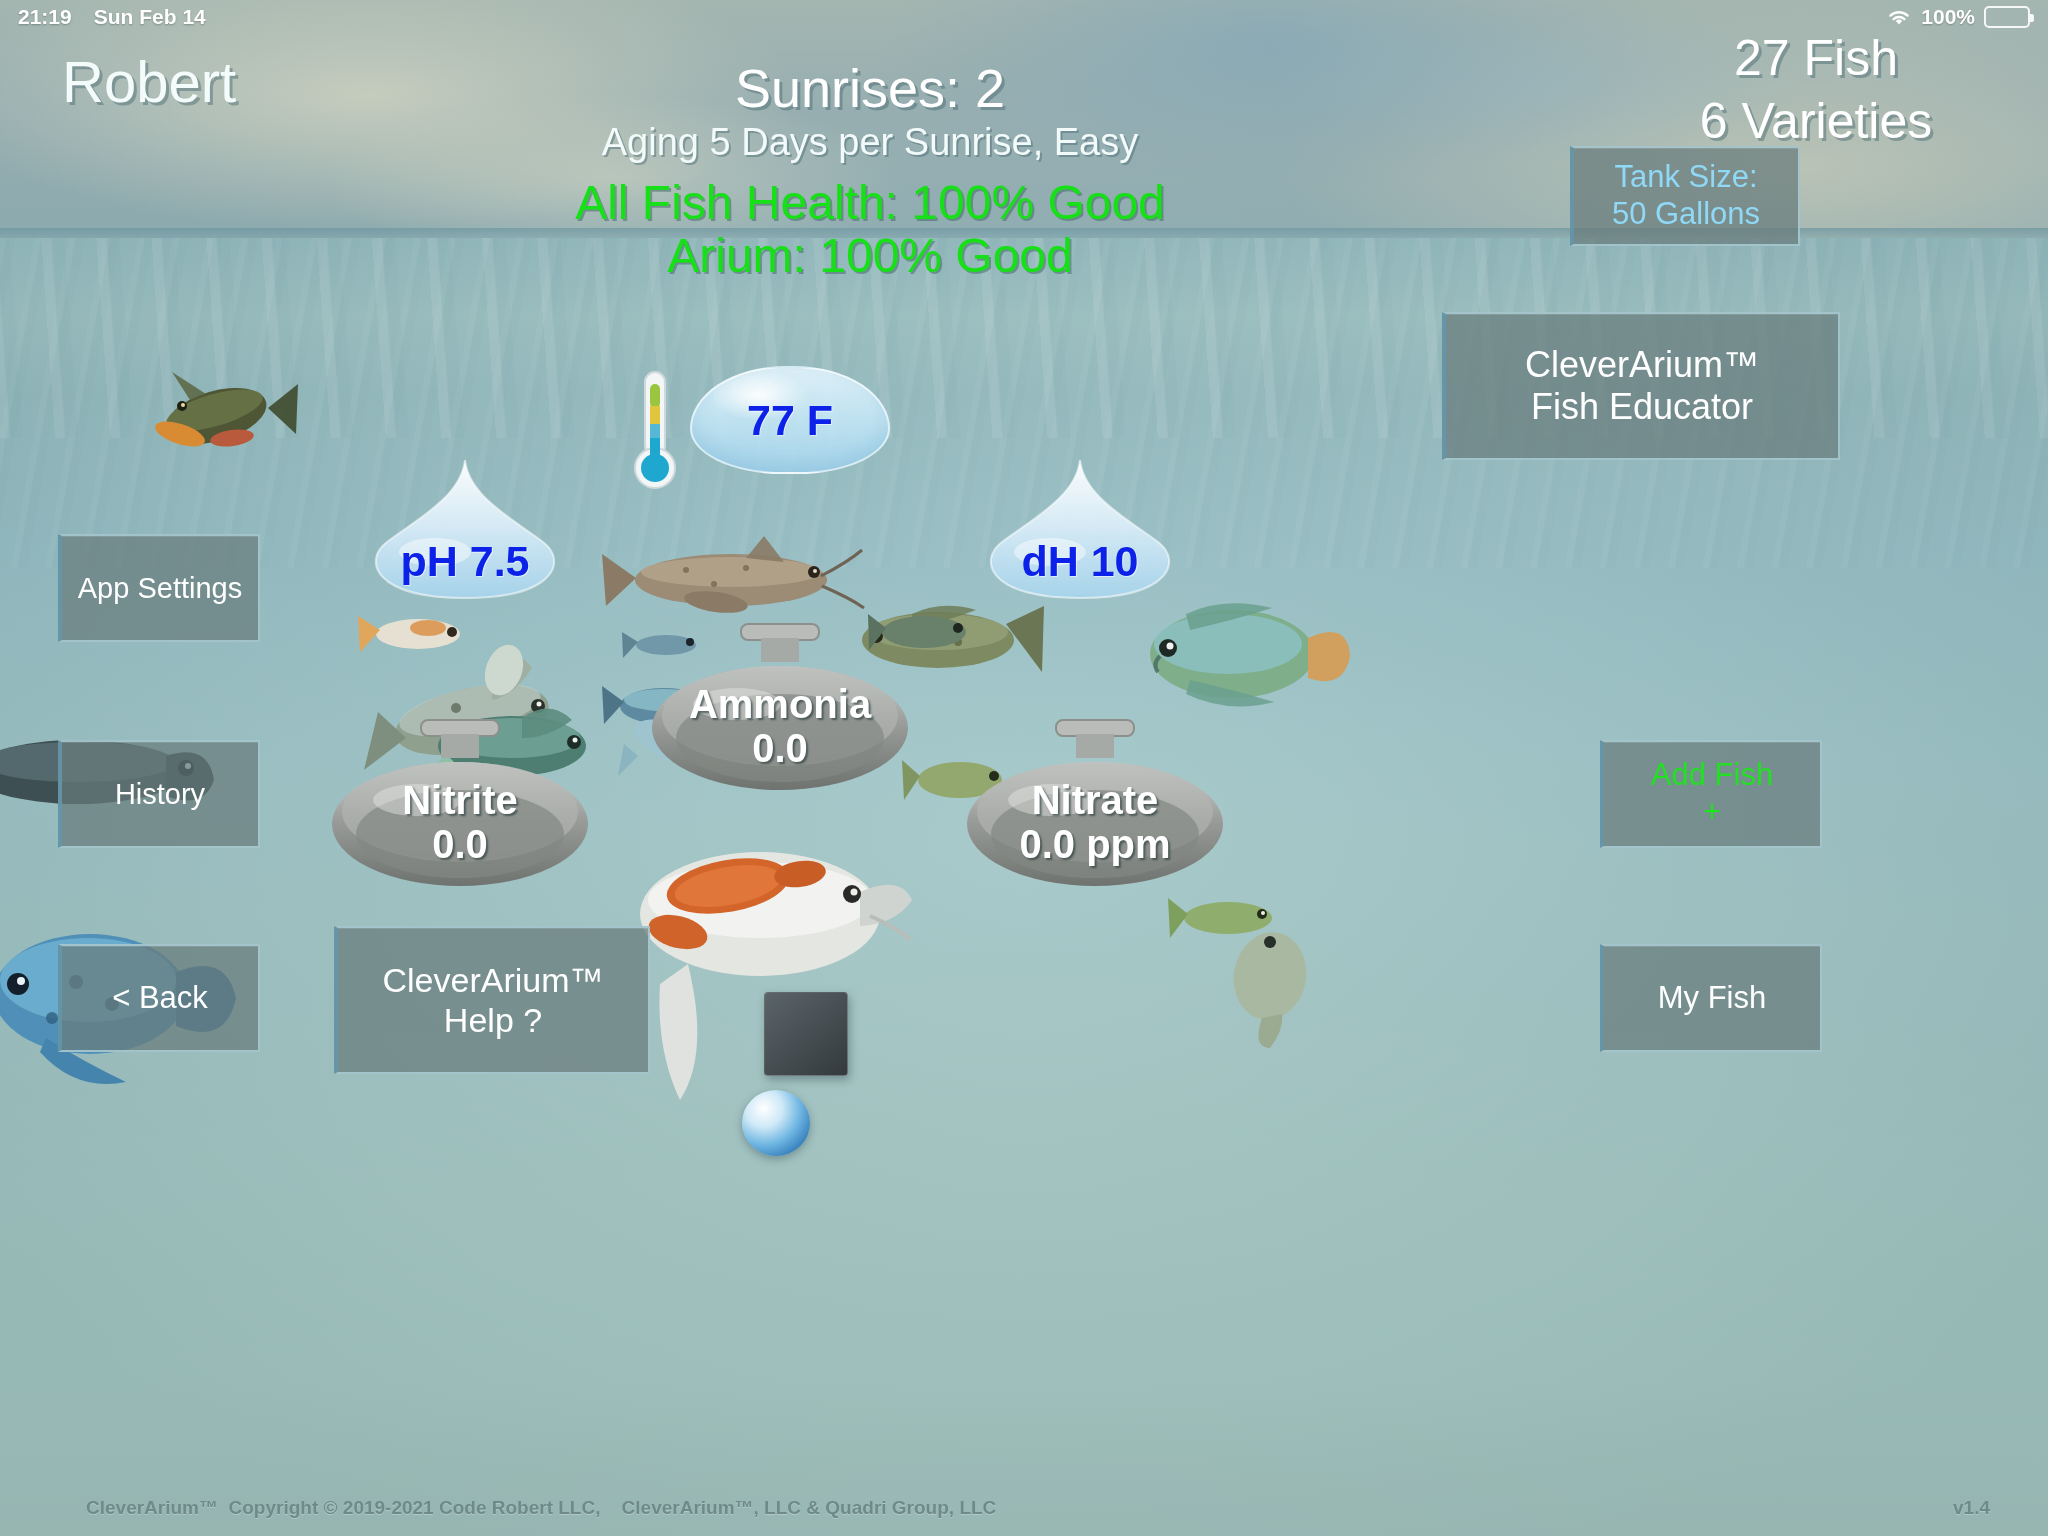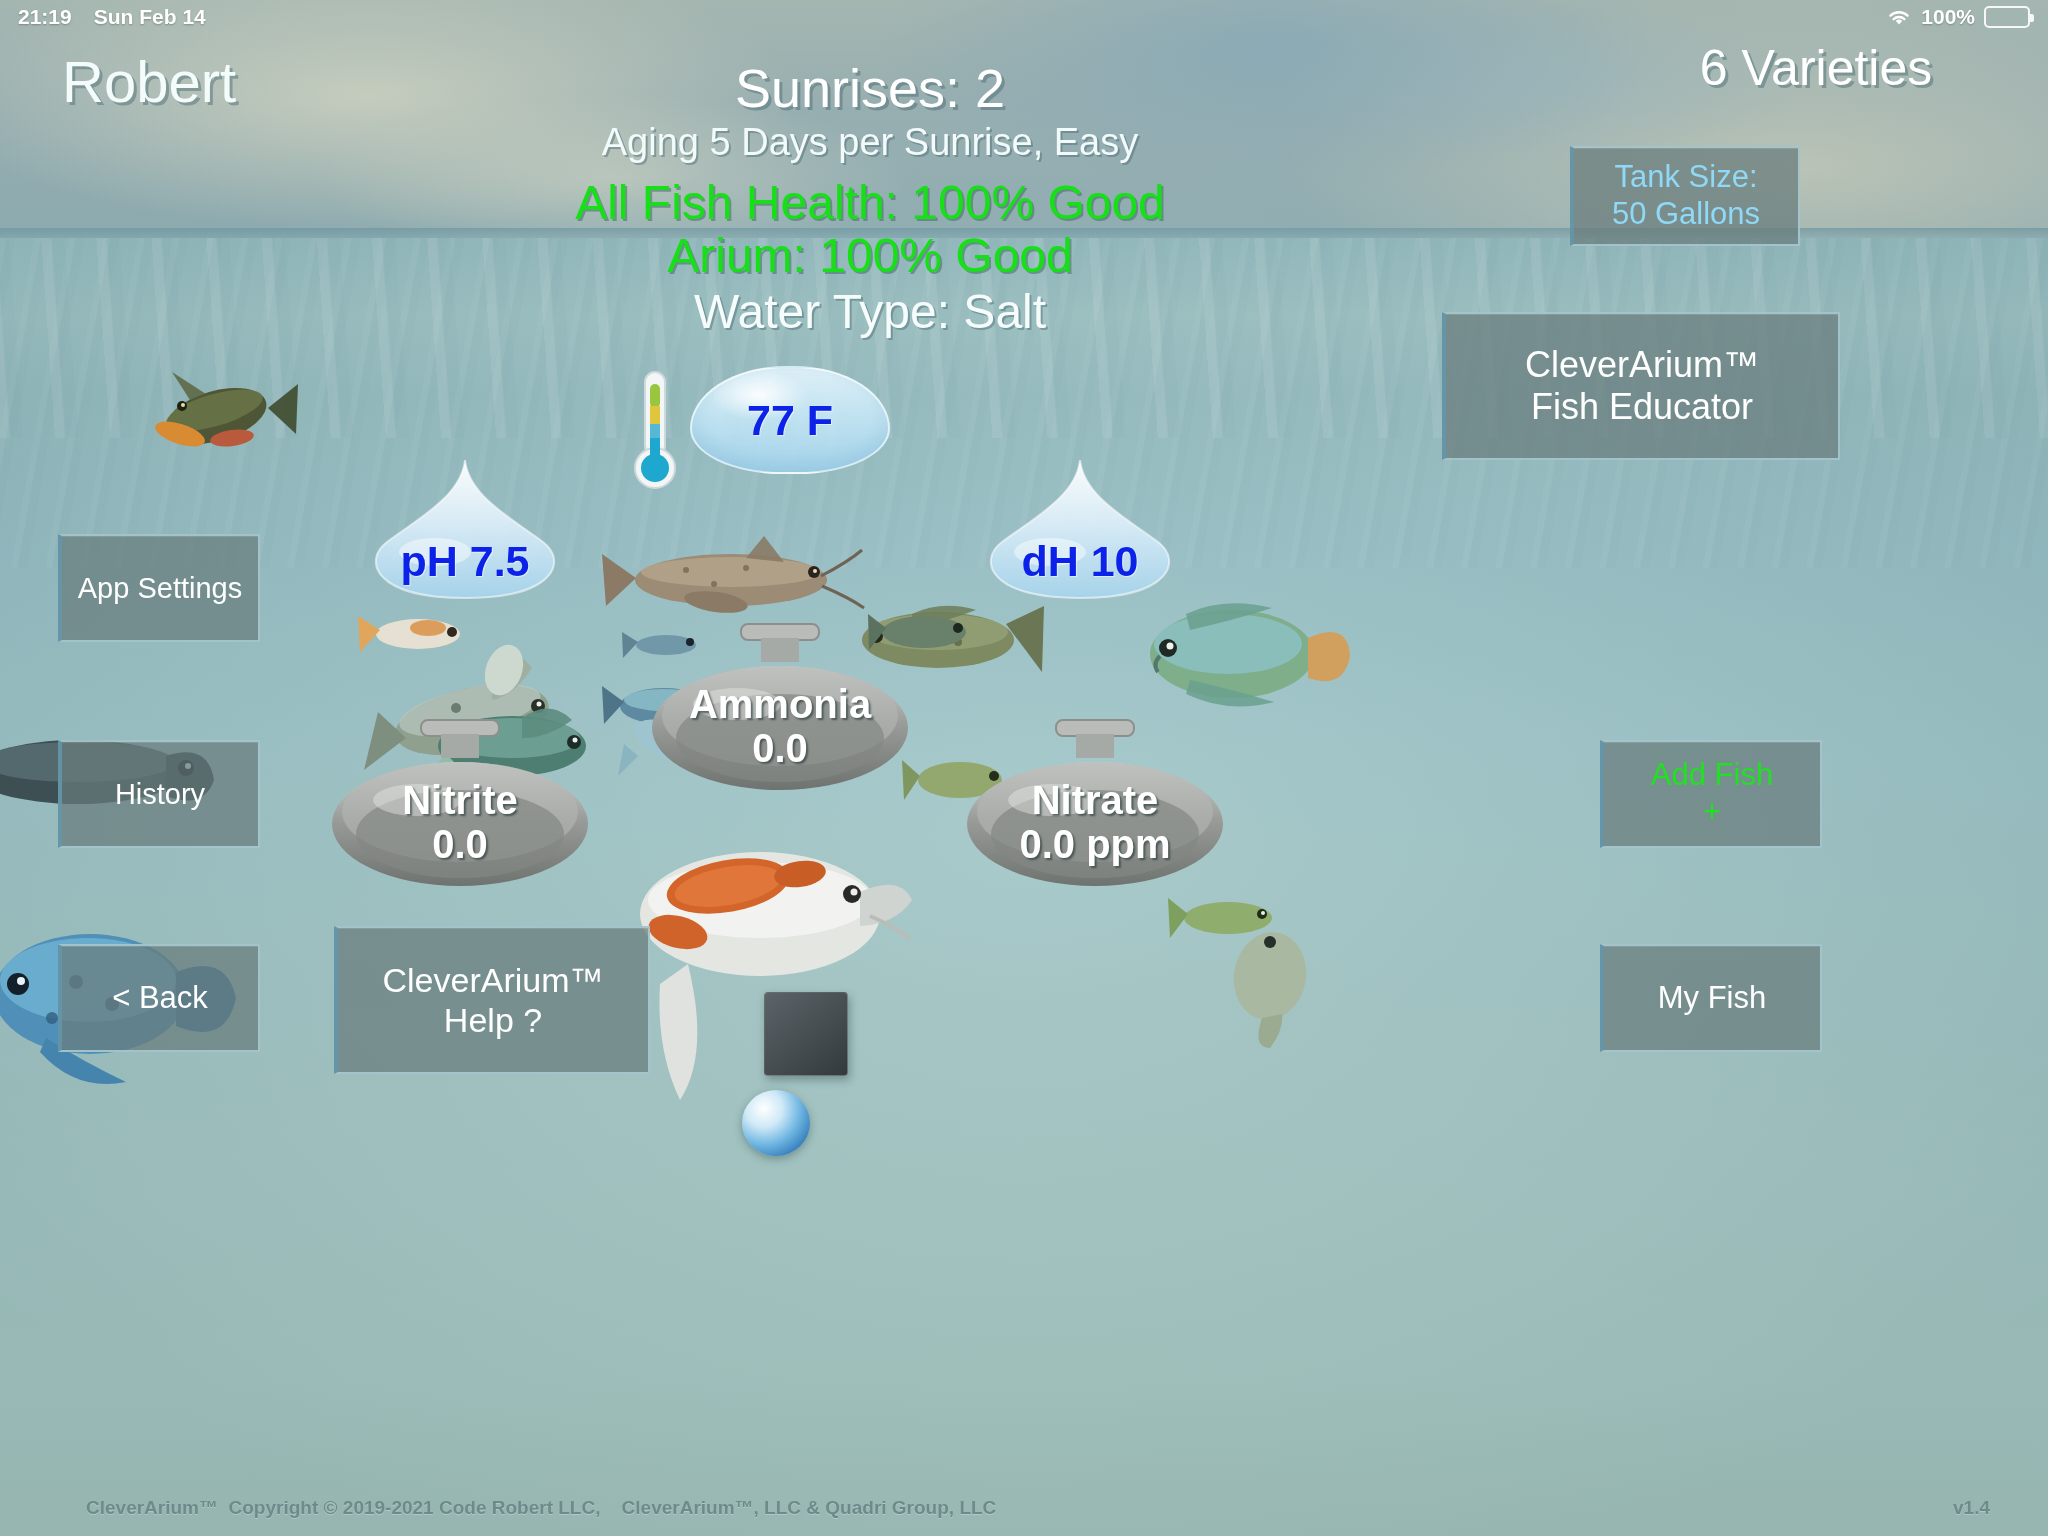--- a/index.html
+++ b/index.html
@@ -468,24 +468,24 @@
     </div>
   </div>
 
   <div class="username">Robert</div>
 
   <div class="center-head">
     <div class="sunrises">Sunrises: 2</div>
     <div class="aging">Aging 5 Days per Sunrise, Easy</div>
     <div class="health">All Fish Health: 100% Good</div>
     <div class="arium">Arium: 100% Good</div>
-    <div class="watertype">Water Type: Salt</div>
   </div>
 
   <div class="right-stats">
+    <div class="fishcount">27 Fish</div>
     <div class="varieties">6 Varieties</div>
   </div>
 
   <div class="btn" id="tank-size-btn">
     <span class="line">Tank Size:</span>
     <span class="line">50 Gallons</span>
   </div>
 
   <div class="btn" id="fish-educator-btn">
     <span class="line">CleverArium™</span>

